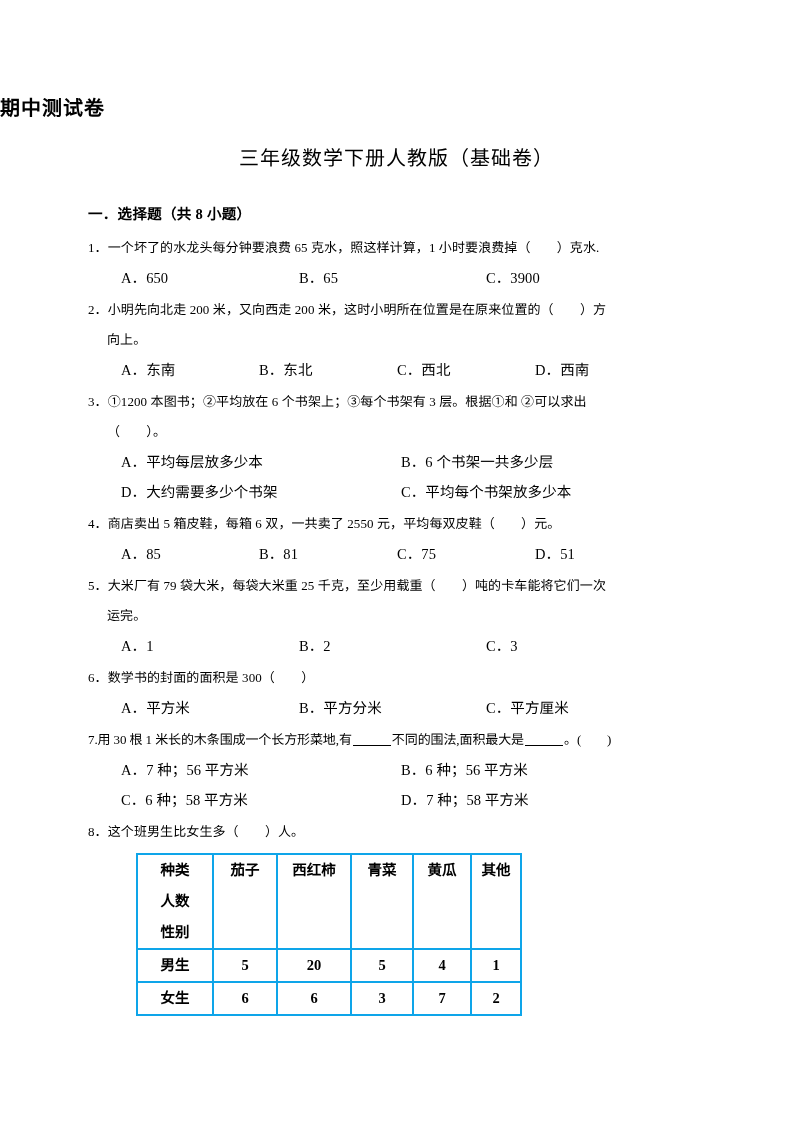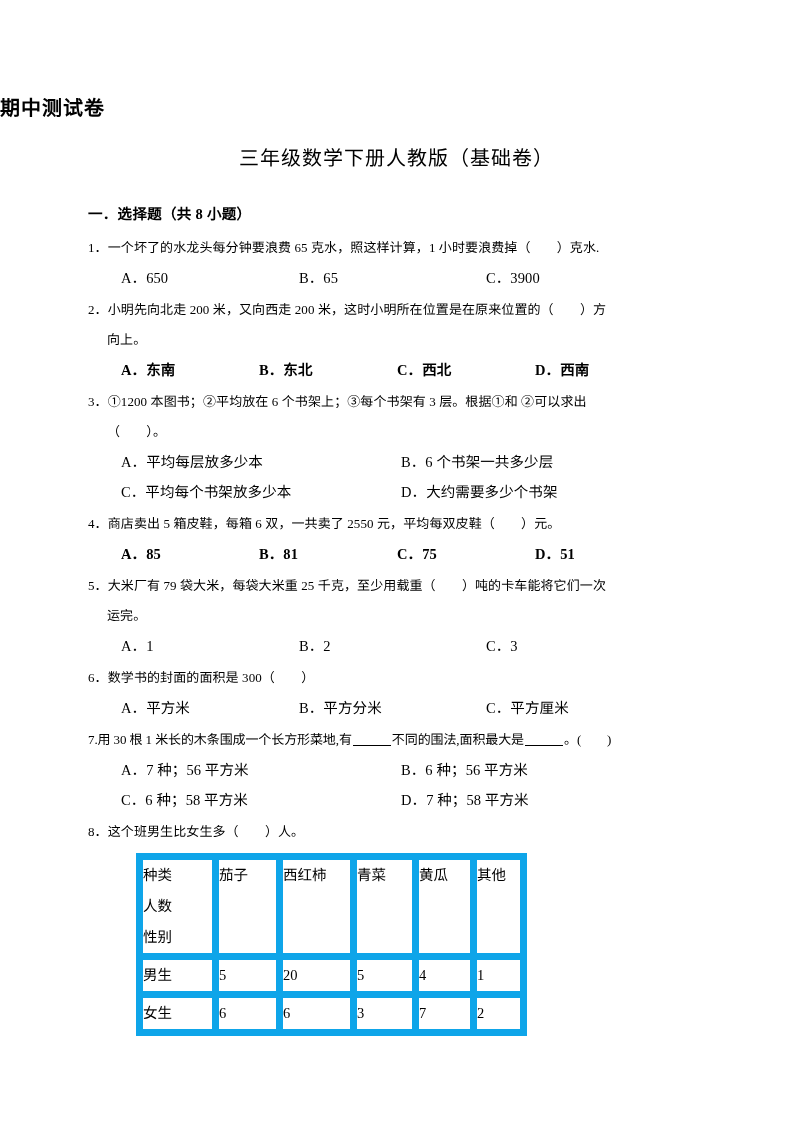--- a/index.html
+++ b/index.html
@@ -82,21 +82,21 @@
     font-size: 14.5px;
     line-height: 30px;
     padding-left: 33px;
     letter-spacing: 0.1px;
   }
   
   .opts.c3 > .opt:nth-child(1) { width: 178px; }
   .opts.c3 > .opt:nth-child(2) { width: 187px; }
   .opts.c3 > .opt:nth-child(3) { width: auto; }
   
-  .opts.c4 > .opt { width: 138px; font-weight: bold; }
+  .opts.c4 > .opt { width: 138px; }
   .opts.c4 > .opt:last-child { width: auto; }
   
   .opts.c2 > .opt:nth-child(1) { width: 280px; }
   .opts.c2 > .opt:nth-child(2) { width: auto; }
 
   .opt { white-space: nowrap; }
 
   .blank-u {
     display: inline-block;
     width: 38px;
@@ -110,23 +110,23 @@
     padding-left: 48px;
     margin-top: 6px;
   }
   table.stat {
     border-collapse: collapse;
     table-layout: fixed;
     width: 384px;
     font-size: 14.5px;
   }
   table.stat td, table.stat th {
-    border: 7px solid #0ea5e9;
-    text-align: left;
-    font-weight: normal;
+    border: 2px solid #0ea5e9;
+    text-align: center;
+    font-weight: bold;
     padding: 0;
     line-height: 31px;
     height: 31px;
   }
   table.stat .hdr-corner {
     height: 93px;
     line-height: 31px;
     vertical-align: middle;
     padding: 0;
   }
@@ -176,22 +176,22 @@
       </div>
     </div>
 
     <div class="q">
       <div class="q-stem"><span>3．</span><span>①1200 本图书；②平均放在 6 个书架上；③每个书架有 3 层。根据①和 ②可以求出</span><span class="cont">（　　）。</span></div>
       <div class="opts c2">
         <div class="opt">A．平均每层放多少本</div>
         <div class="opt">B．6 个书架一共多少层</div>
       </div>
       <div class="opts c2">
+        <div class="opt">D．大约需要多少个书架</div>
         <div class="opt">C．平均每个书架放多少本</div>
-        <div class="opt">D．大约需要多少个书架</div>
       </div>
     </div>
 
     <div class="q">
       <div class="q-stem"><span>4．</span><span>商店卖出 5 箱皮鞋，每箱 6 双，一共卖了 2550 元，平均每双皮鞋（　　）元。</span></div>
       <div class="opts c4">
         <div class="opt">A．85</div>
         <div class="opt">B．81</div>
         <div class="opt">C．75</div>
         <div class="opt">D．51</div>

